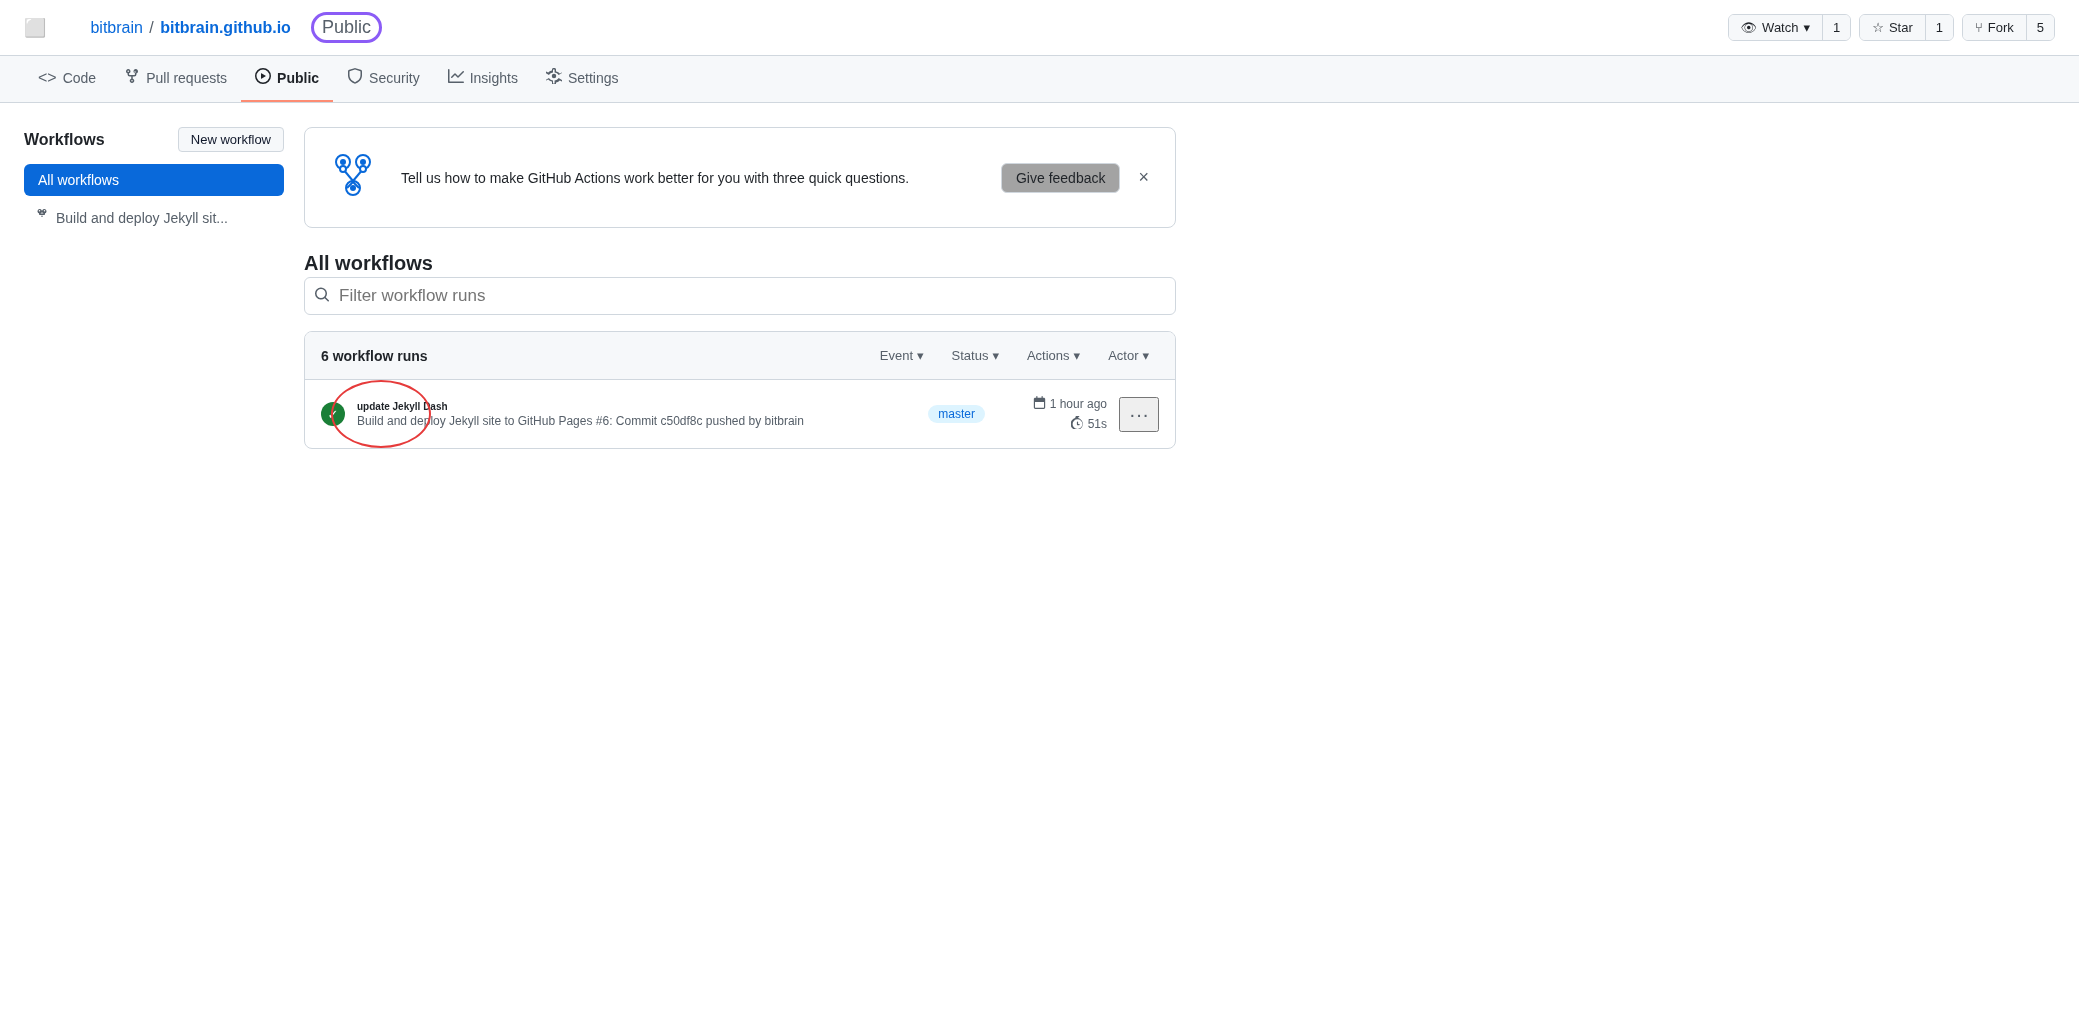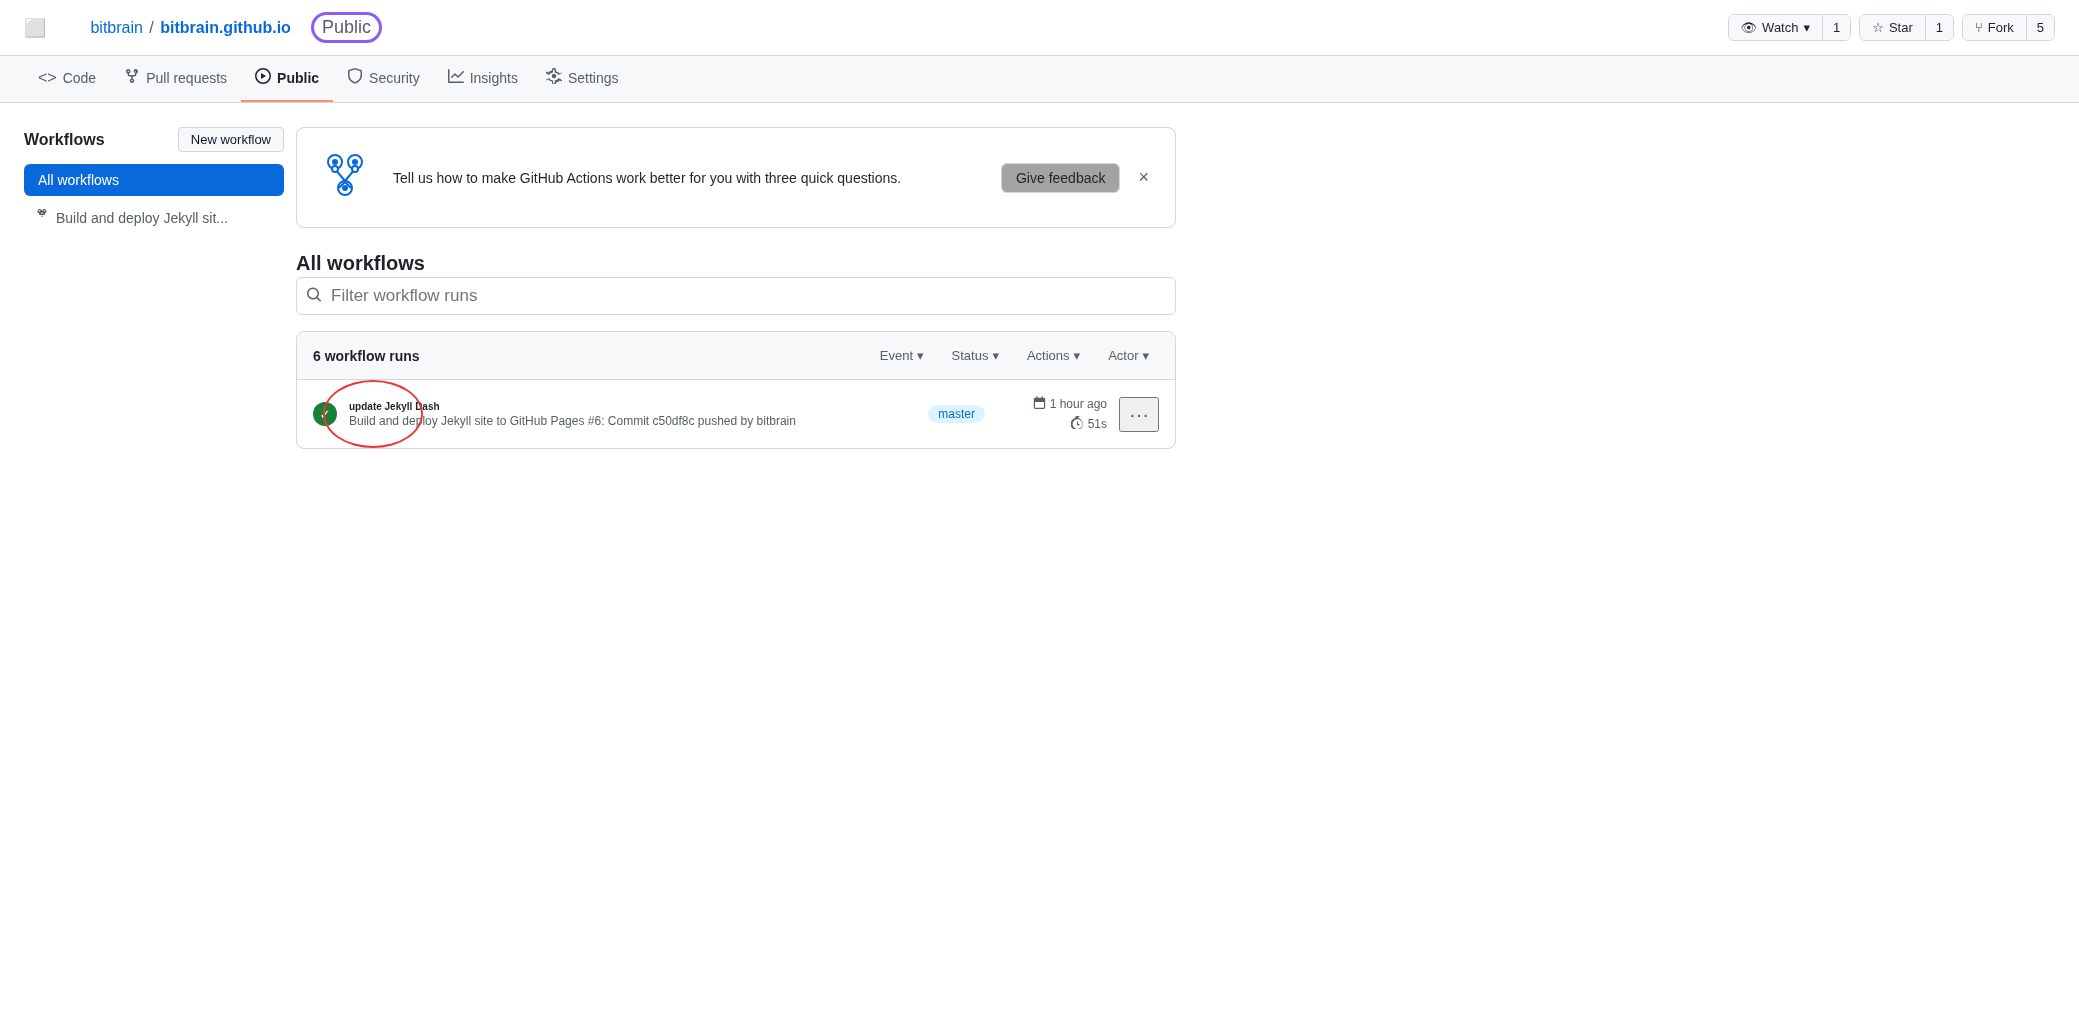--- a/index.html
+++ b/index.html
@@ -98,21 +98,21 @@
       color: #1f2328;
       border-bottom: 2px solid #fd8c73;
       font-weight: 600;
     }
     .nav-tab .icon { font-size: 16px; }
 
     
     .main-content {
       display: flex;
       padding: 24px;
-      gap: 12px;
+      gap: 20px;
       max-width: 1200px;
     }
 
     
     .sidebar {
       width: 260px;
       flex-shrink: 0;
     }
     .sidebar-header {
       display: flex;

